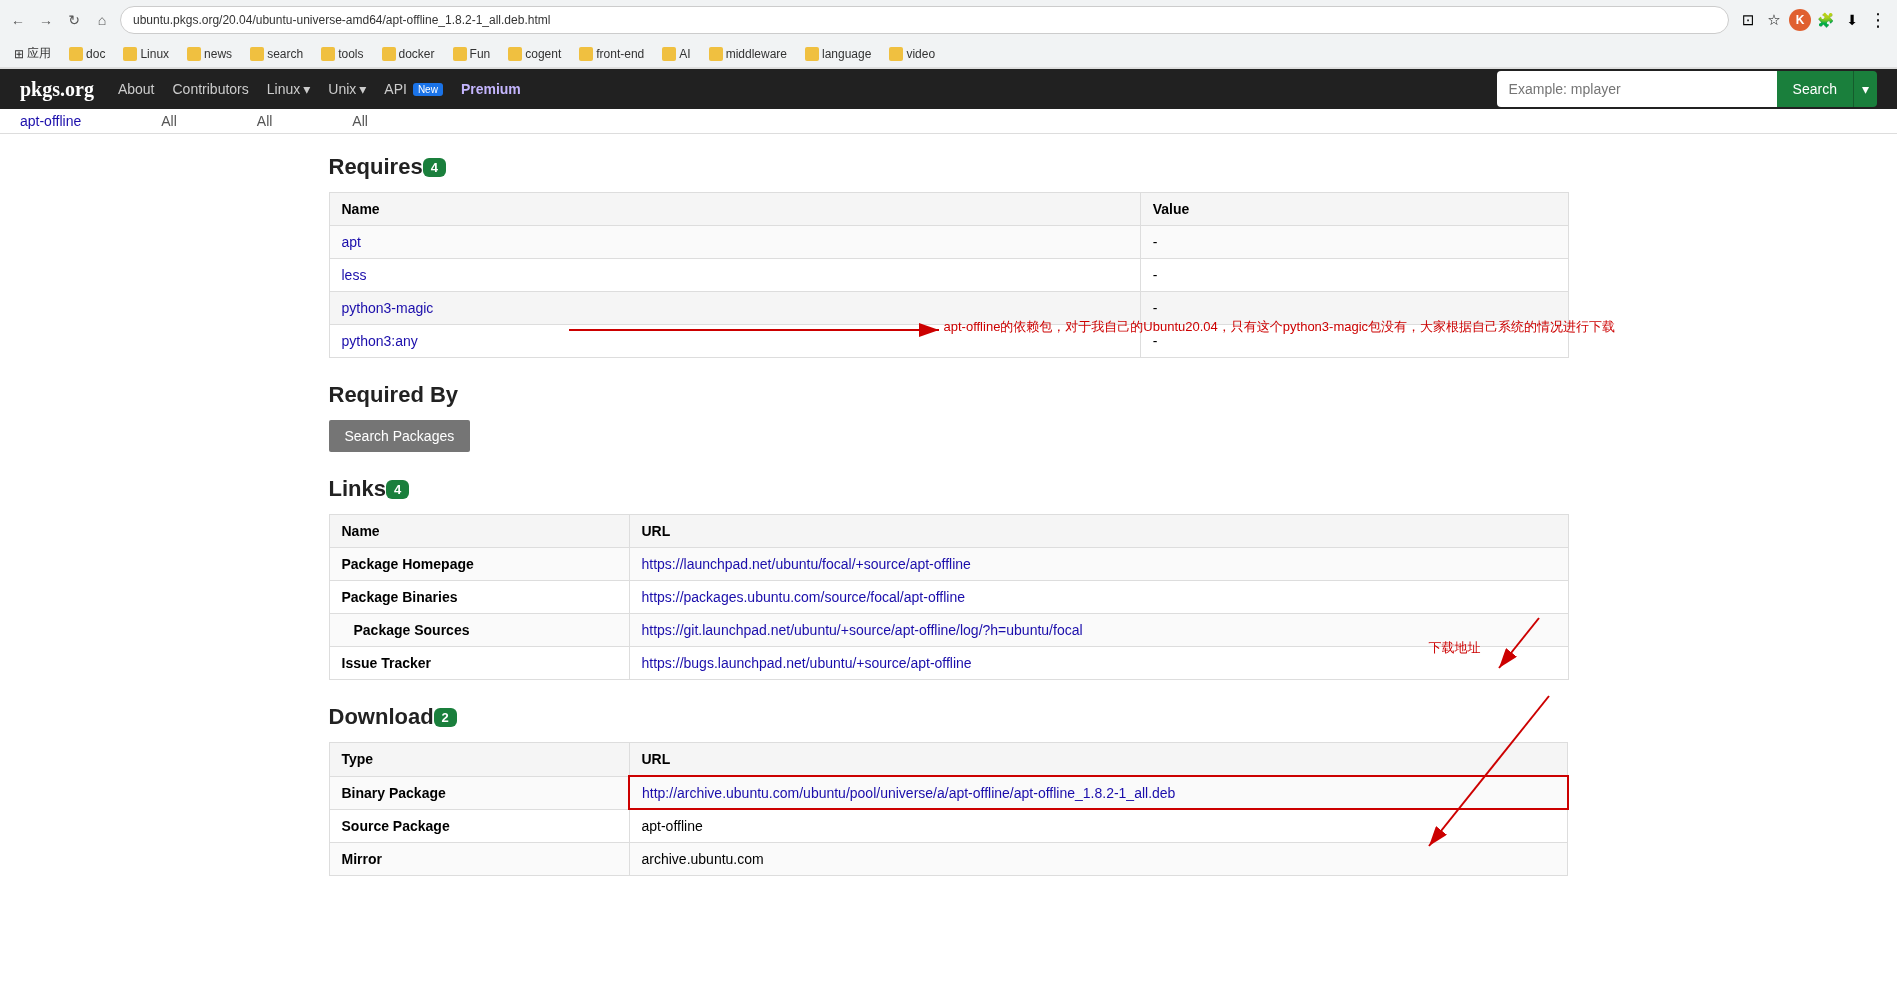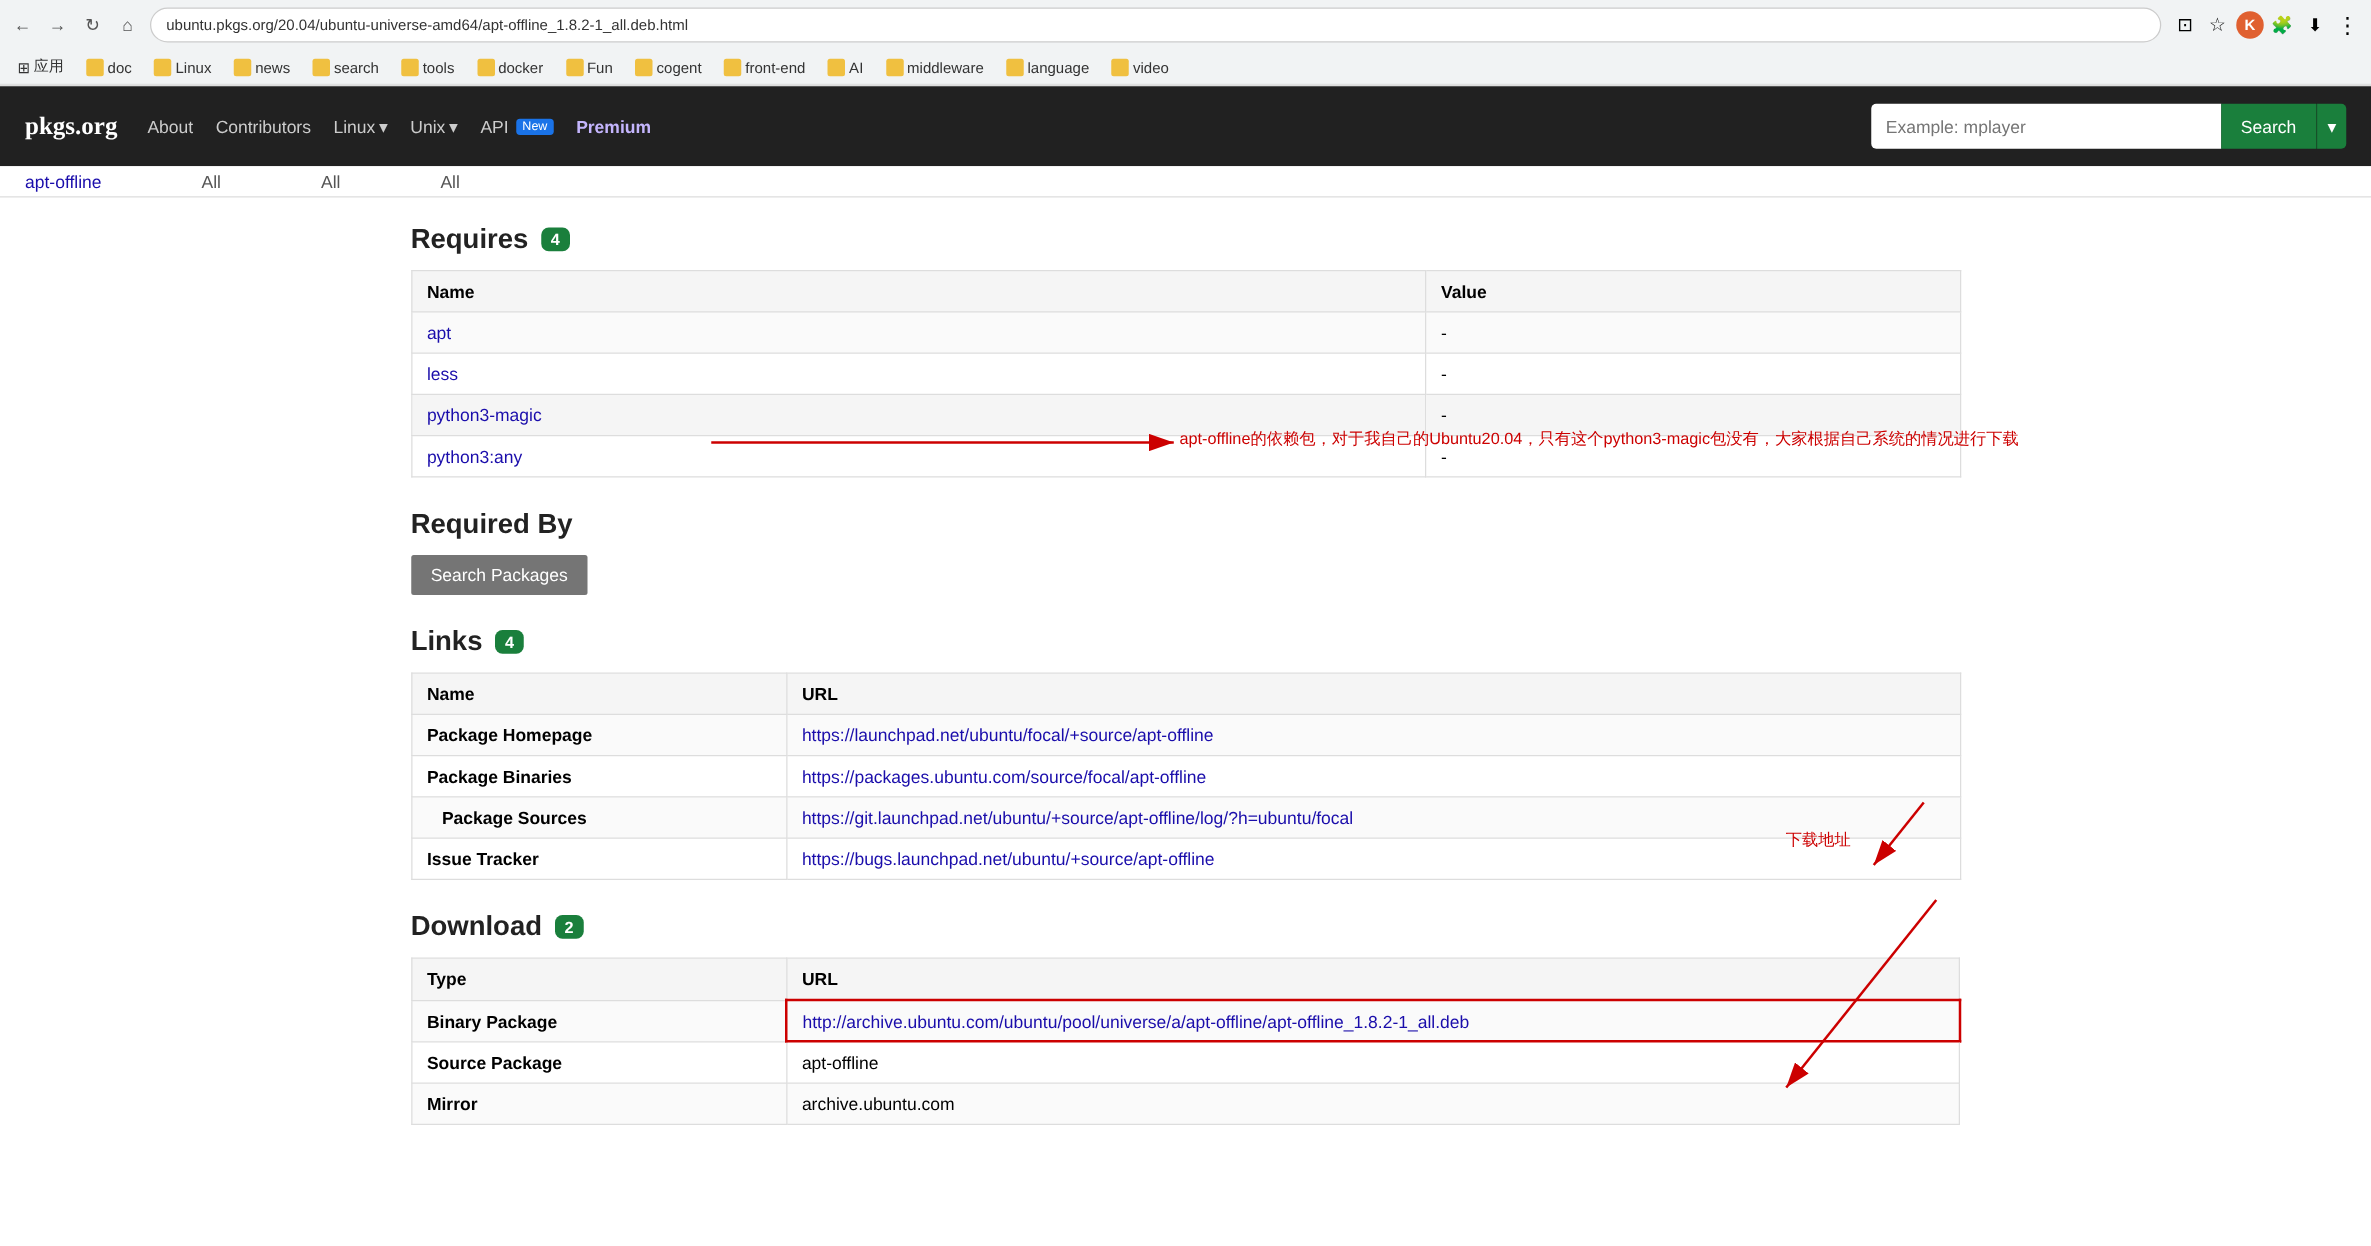--- a/index.html
+++ b/index.html
@@ -12,37 +12,37 @@
     .address-bar { flex: 1; height: 28px; border: 1px solid #ccc; border-radius: 14px; padding: 0 12px; font-size: 12px; background: #fff; color: #333; }
     .browser-actions { display: flex; gap: 4px; align-items: center; }
     .browser-icon { width: 22px; height: 22px; border-radius: 50%; display: flex; align-items: center; justify-content: center; font-size: 13px; cursor: pointer; }
 
     
     .bookmarks-bar { display: flex; align-items: center; padding: 3px 8px; gap: 6px; font-size: 12px; border-bottom: 1px solid #e0e0e0; background: #f1f3f4; }
     .bookmark-item { display: flex; align-items: center; gap: 3px; padding: 2px 6px; border-radius: 4px; cursor: pointer; color: #333; white-space: nowrap; }
     .bookmark-folder { width: 14px; height: 14px; background: #f0c040; border-radius: 2px; display: inline-block; }
 
     
-    .site-header { background: #212121; display: flex; align-items: center; padding: 0 20px; height: 64px; gap: 24px; }
+    .site-header { background: #212121; display: flex; align-items: center; padding: 0 20px; height: 40px; gap: 24px; }
     .site-logo { color: #fff; font-size: 20px; font-weight: bold; font-family: Georgia, serif; }
     .site-nav { display: flex; align-items: center; gap: 18px; }
     .nav-link { color: #ccc; font-size: 14px; text-decoration: none; cursor: pointer; }
     .nav-link-dropdown { display: flex; align-items: center; gap: 3px; color: #ccc; font-size: 14px; cursor: pointer; }
     .api-badge { background: #1a73e8; color: #fff; font-size: 10px; padding: 1px 5px; border-radius: 3px; margin-left: 3px; }
     .premium-link { color: #c4b5fd; font-size: 14px; font-weight: bold; cursor: pointer; }
     .search-area { display: flex; align-items: flex-end; margin-left: auto; }
     .search-input { height: 36px; width: 280px; border: none; border-radius: 4px 0 0 4px; padding: 0 12px; font-size: 14px; }
     .search-button { height: 36px; background: #1a7f3c; color: #fff; border: none; padding: 0 16px; cursor: pointer; font-size: 14px; display: flex; align-items: center; gap: 6px; }
     .search-dropdown { height: 36px; background: #1a7f3c; color: #fff; border: none; border-left: 1px solid #155c2c; padding: 0 8px; cursor: pointer; font-size: 14px; border-radius: 0 4px 4px 0; }
 
     
     .main-content { max-width: 1280px; margin: 0 auto; padding: 0 20px; }
 
     
-    .section-header { display: flex; align-items: center; gap: 10px; margin: 20px 0 12px; text-align: right; }
+    .section-header { display: flex; align-items: center; margin: 20px 0 12px; text-align: right; }
     .section-title { font-size: 22px; font-weight: bold; color: #222; }
     .section-badge { background: #1a7f3c; color: #fff; border-radius: 6px; padding: 2px 8px; font-size: 13px; font-weight: bold; }
 
     .data-table { width: 100%; border-collapse: collapse; border: 1px solid #ddd; }
     .data-table th { background: #f5f5f5; padding: 8px 12px; text-align: left; font-weight: bold; border: 1px solid #ddd; font-size: 14px; }
     .data-table td { padding: 8px 12px; border: 1px solid #ddd; font-size: 14px; }
     .data-table tr:nth-child(odd) { background: #fafafa; }
     .data-table tr:nth-child(even) { background: #fff; }
     .data-table .link-cell a { color: #1a0dab; text-decoration: none; }
 

